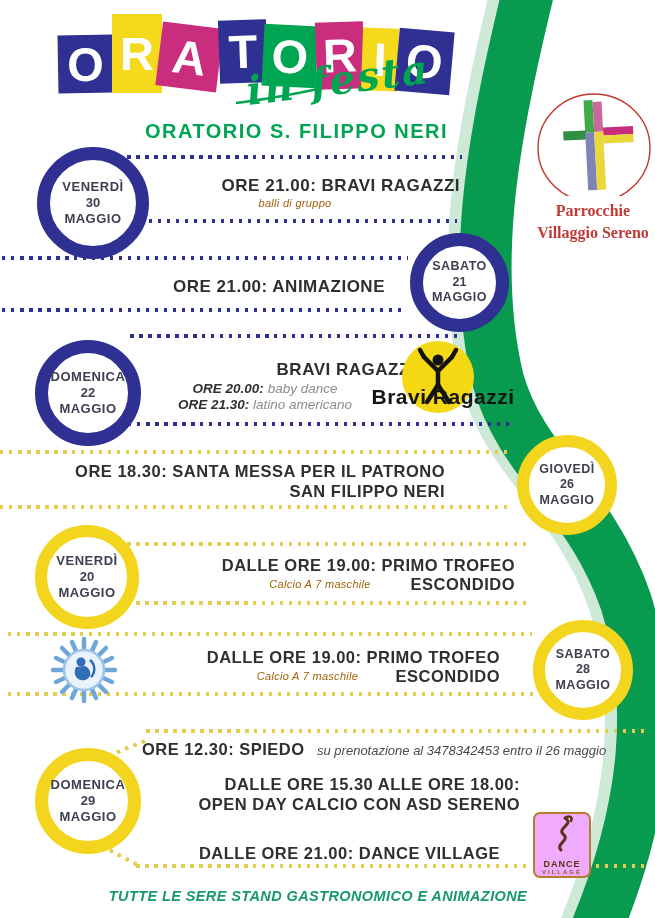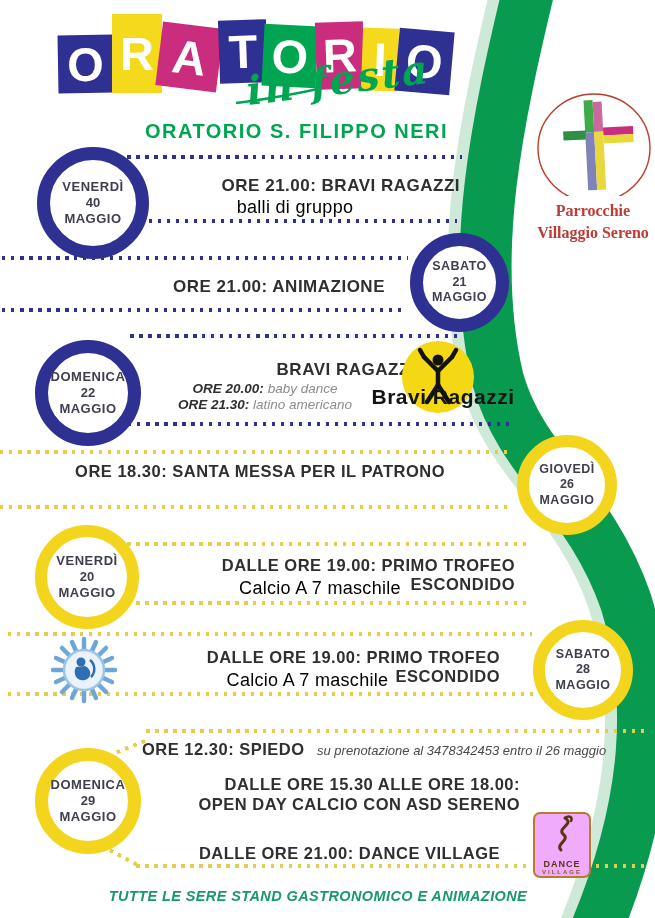--- a/index.html
+++ b/index.html
@@ -33,21 +33,21 @@
   .circle{
     position:absolute;border-radius:50%;background:#fff;z-index:4;box-sizing:border-box;
     display:flex;flex-direction:column;align-items:center;justify-content:center;text-align:center;
   }
   .circle.navy{border:13px solid #2e3191;}
   .circle.yellow{border:12px solid #f3d51d;}
   .circle .day{font-weight:700;font-size:13px;letter-spacing:.5px;color:#3e3e4e;line-height:1.25;}
   .circle .num{font-weight:700;font-size:13px;color:#3e3e4e;line-height:1.25;}
   
   .ev-title{position:absolute;z-index:3;text-align:right;font-weight:700;color:#2f2f2f;font-size:16.5px;letter-spacing:.5px;}
-  .ev-sub{position:absolute;z-index:3;text-align:center;color:#000000;font-size:18px;letter-spacing:.3px;}
+  .ev-sub{position:absolute;z-index:3;text-align:center;font-style:italic;color:#a16207;font-size:11px;letter-spacing:.3px;}
   .ev-line{position:absolute;z-index:3;text-align:center;font-size:13.5px;}
   .ev-line .pfx{font-weight:700;font-style:italic;color:#2f2f2f;}
   .ev-line .txt{font-style:italic;color:#8c8c8c;}
   .spiedo{position:absolute;z-index:3;white-space:nowrap;}
   .spiedo .b{font-weight:700;color:#2f2f2f;font-size:16.5px;letter-spacing:.5px;}
   .spiedo .n{font-style:italic;color:#4a4a4a;font-size:13px;margin-left:8px;}
   
   .br-logo{position:absolute;left:399px;top:340px;z-index:3;}
   .br-text{position:absolute;left:368px;top:385px;width:150px;z-index:3;text-align:center;
            font-weight:800;font-size:21px;color:#141414;letter-spacing:.5px;}
@@ -116,21 +116,21 @@
     </svg>
     <div class="parish-text">
       <div>Parrocchie</div>
       <div>Villaggio Sereno</div>
     </div>
   </div>
 
   <div class="dots navy" style="left:118px;top:155px;width:344px;"></div>
   <div class="circle navy" style="left:37px;top:147px;width:112px;height:112px;">
     <span class="day">VENERDÌ</span>
-    <span class="num">40</span>
+    <span class="num">30</span>
     <span class="day">MAGGIO</span>
   </div>
   <div class="ev-title" style="left:130px;top:176px;width:330px;font-size:17px;">ORE 21.00: BRAVI RAGAZZI</div>
   <div class="ev-sub" style="left:130px;top:197px;width:330px;">balli di gruppo</div>
   <div class="dots navy" style="left:140px;top:219px;width:317px;"></div>
 
   <div class="dots navy" style="left:2px;top:256px;width:406px;"></div>
   <div class="ev-title" style="left:55px;top:277px;width:330px;font-size:17px;">ORE 21.00: ANIMAZIONE</div>
   <div class="dots navy" style="left:2px;top:308px;width:402px;"></div>
   <div class="circle navy" style="left:410px;top:233px;width:99px;height:99px;">
@@ -166,20 +166,21 @@
       <line x1="39" y1="30" x2="39" y2="45"></line>
       <line x1="39" y1="45" x2="28" y2="62"></line>
         <line x1="39" y1="45" x2="50" y2="62"></line>
     </g>
     <circle cx="39" cy="20" r="5.5" fill="#121212"></circle>
   </svg>
   <div class="br-text">Bravi Ragazzi</div>
 
   <div class="dots yellow" style="left:0;top:450px;width:508px;"></div>
   <div class="ev-title" style="left:45px;top:462px;width:400px;">ORE 18.30: SANTA MESSA PER IL PATRONO</div>
+  <div class="ev-title" style="left:45px;top:482px;width:400px;">SAN FILIPPO NERI</div>
   <div class="dots yellow" style="left:0;top:505px;width:512px;"></div>
   <div class="circle yellow" style="left:517px;top:435px;width:100px;height:100px;">
     <span class="day" style="font-size:12.5px">GIOVEDÌ</span>
     <span class="num" style="font-size:12.5px">26</span>
     <span class="day" style="font-size:12.5px">MAGGIO</span>
   </div>
 
   <div class="circle yellow" style="left:35px;top:525px;width:104px;height:104px;">
     <span class="day">VENERDÌ</span>
     <span class="num">20</span>

